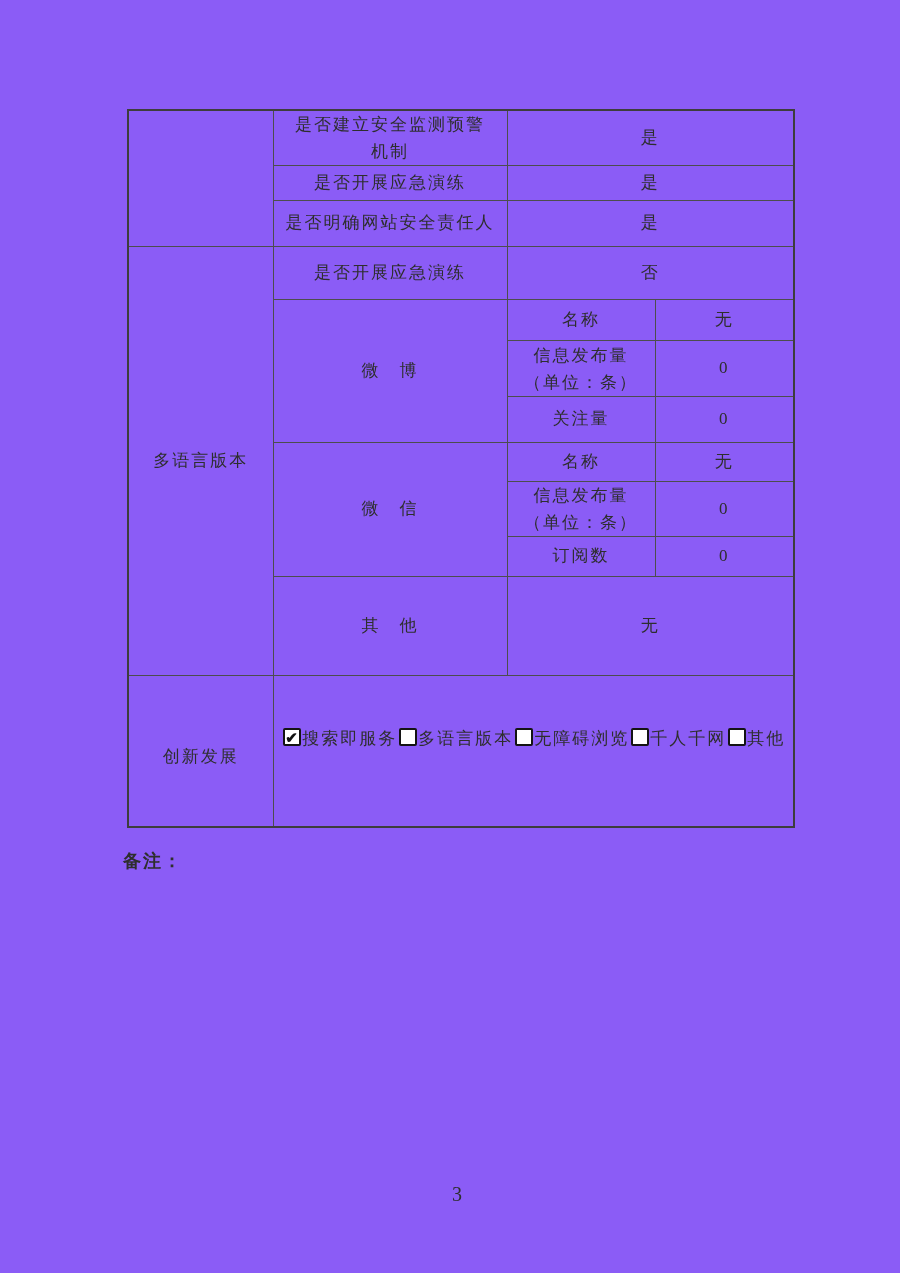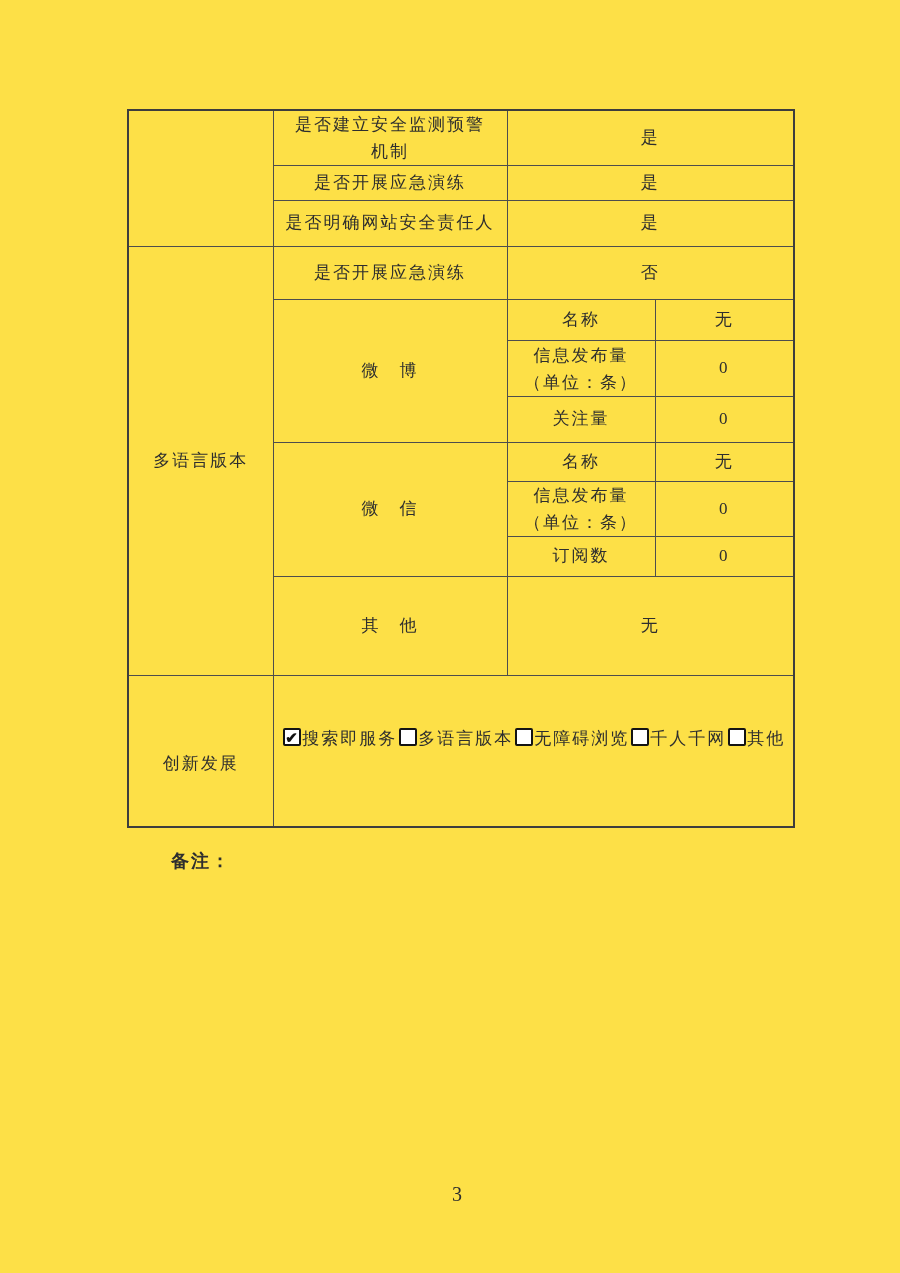--- a/index.html
+++ b/index.html
@@ -1,20 +1,20 @@
 <!DOCTYPE html>
 <html><head>
 <meta charset="utf-8">
 <style>
   html, body { margin: 0; padding: 0; background: #ffffff; }
   .page {
     position: relative;
     width: 900px;
     height: 1273px;
-    background: #fde047;
+    background: #8b5cf6;
     font-family: "Liberation Serif", serif;
     color: #2e2e2e;
     overflow: hidden;
   }
   table.report {
     position: absolute;
     left: 127px;
     top: 109px;
     width: 666px;
     border-collapse: collapse;
@@ -25,21 +25,21 @@
     border: 1px solid #4d4d4d;
     text-align: center;
     vertical-align: middle;
     font-size: 17px;
     letter-spacing: 2px;
     padding: 0;
     line-height: 1.55;
   }
   .two-line span { display: block; line-height: 27px; }
   .val { letter-spacing: 1px; }
-  .shift-down { position: relative; top: 13px; display: inline-block; }
+  .shift-down { position: relative; top: 6px; display: inline-block; }
   .shift-up { position: relative; top: -12px; display: inline-block; white-space: nowrap; }
   .cb-line { font-size: 18px; letter-spacing: 1px; padding-left: 16px; margin-top: 22px; }
   .checkbox {
     display: inline-block;
     width: 14px;
     height: 14px;
     border: 2px solid #141414;
     border-radius: 2px;
     vertical-align: -2px;
     margin: 0 1px 0 2px;
@@ -56,21 +56,20 @@
     color: #111111;
     letter-spacing: 0;
   }
   .remarks {
     position: absolute;
     left: 123px;
     top: 849px;
     font-size: 18px;
     font-weight: bold;
     letter-spacing: 2px;
-    margin-left: 48px;
   }
   .page-number {
     position: absolute;
     top: 1183px;
     left: 0;
     width: 914px;
     text-align: center;
     font-size: 20px;
   }
 </style>

